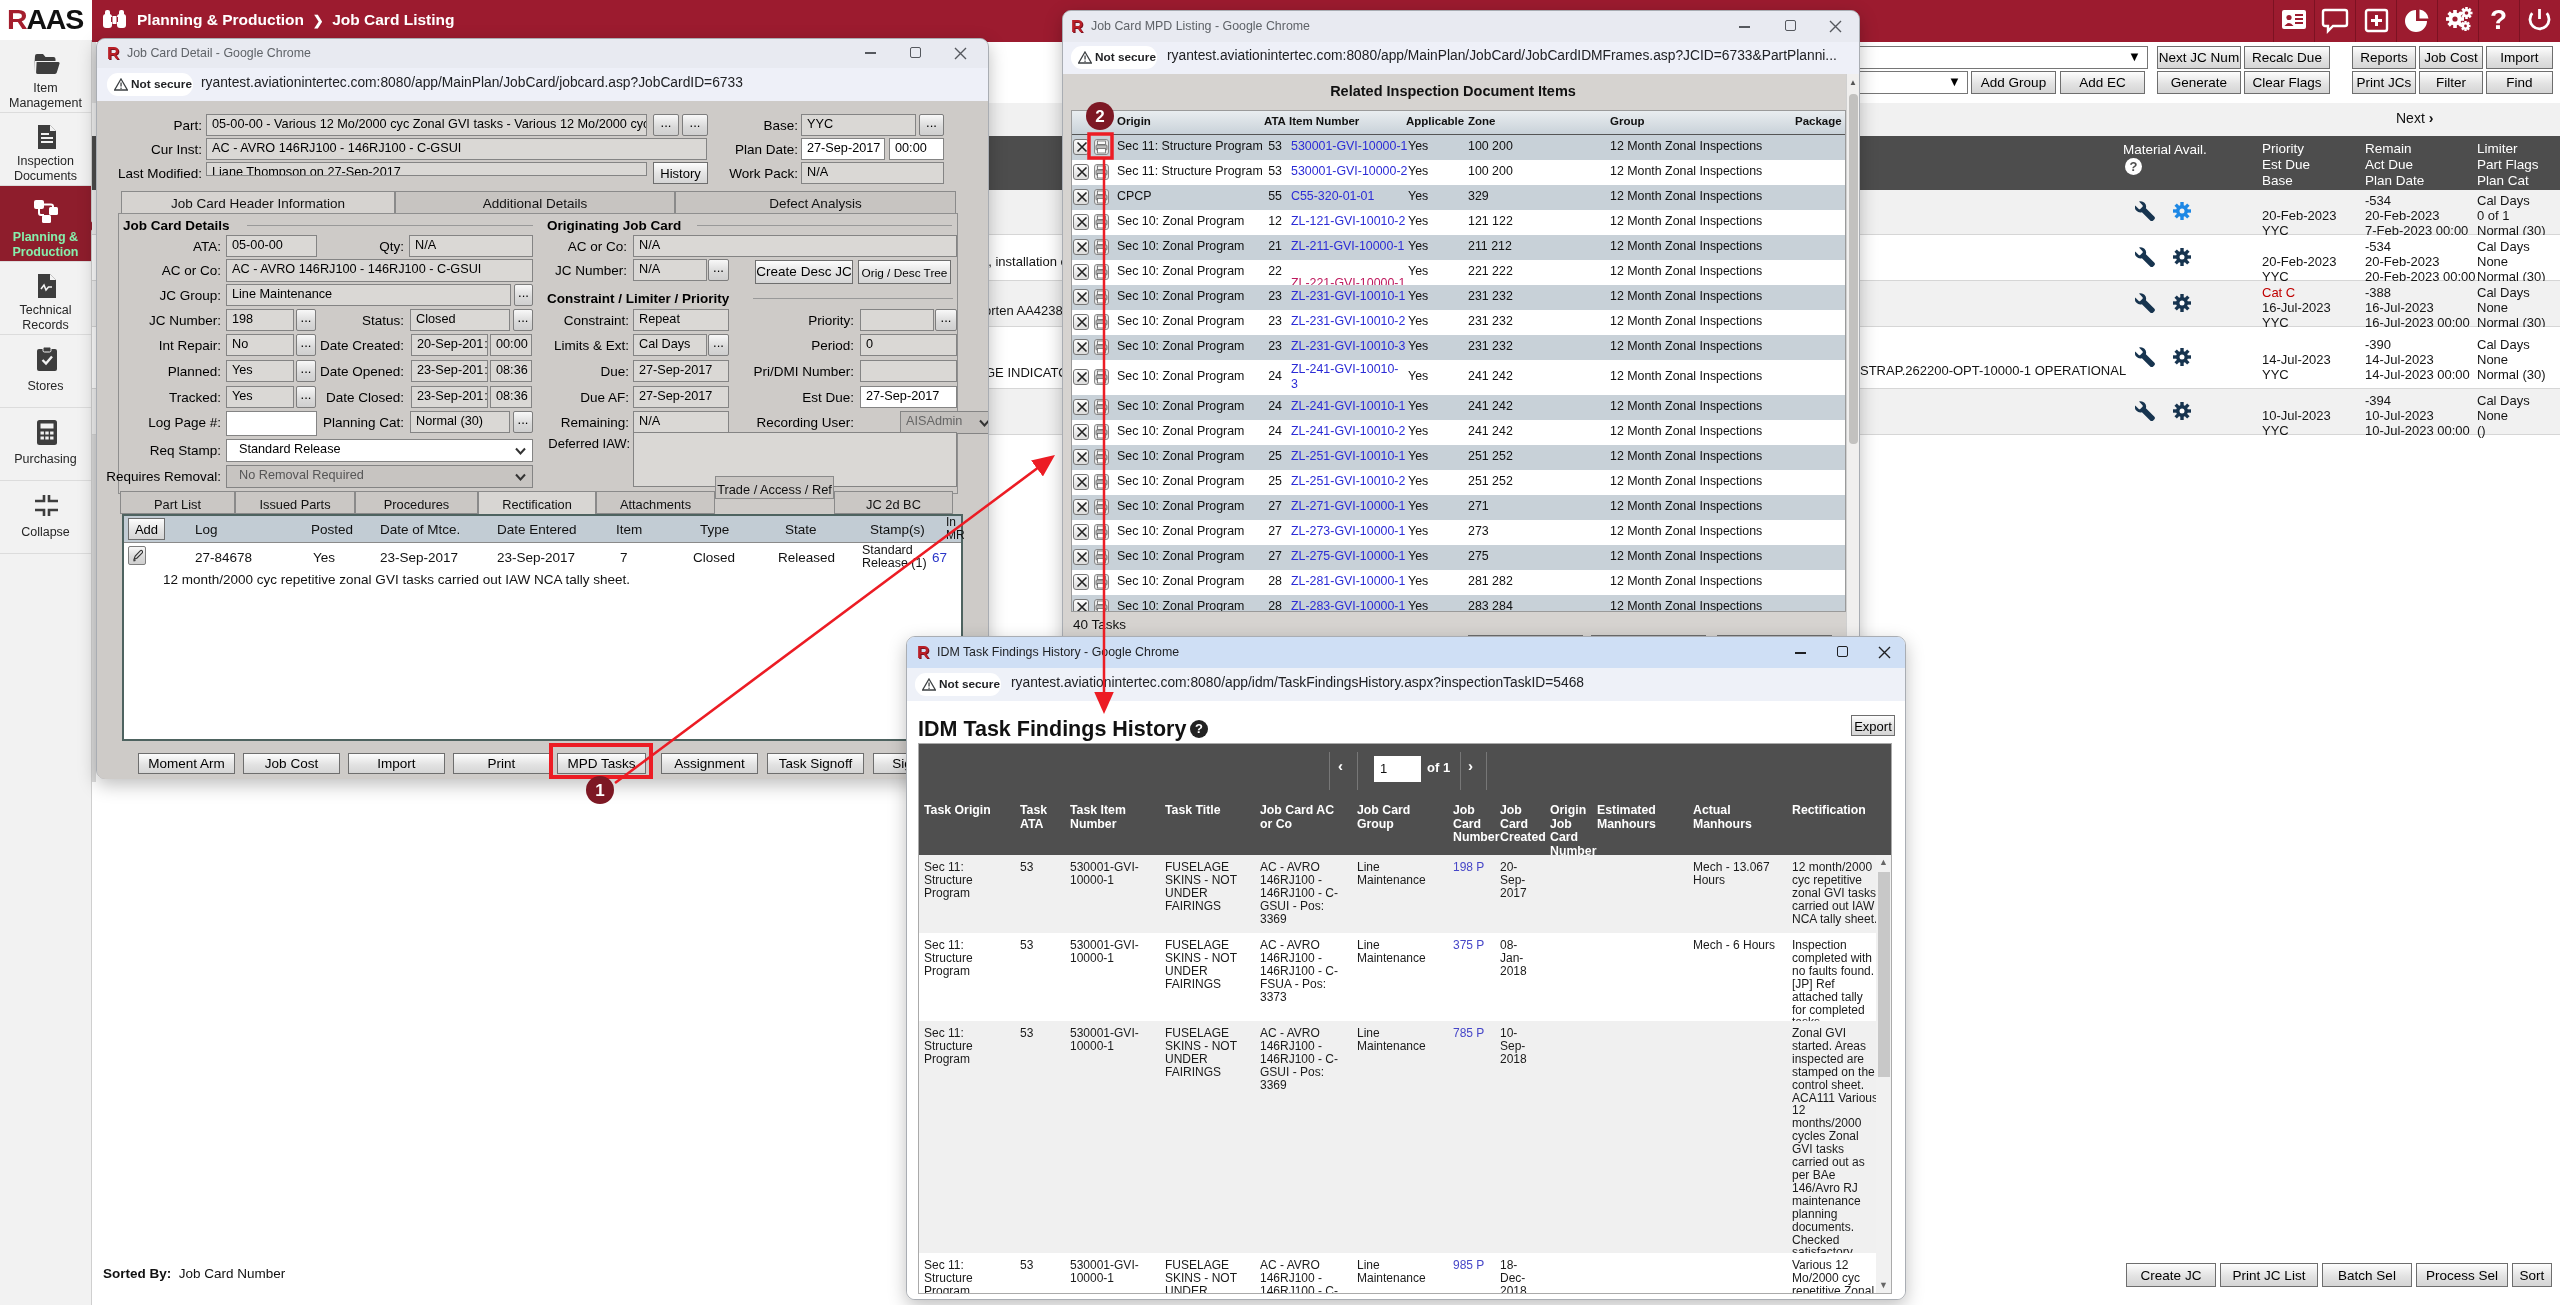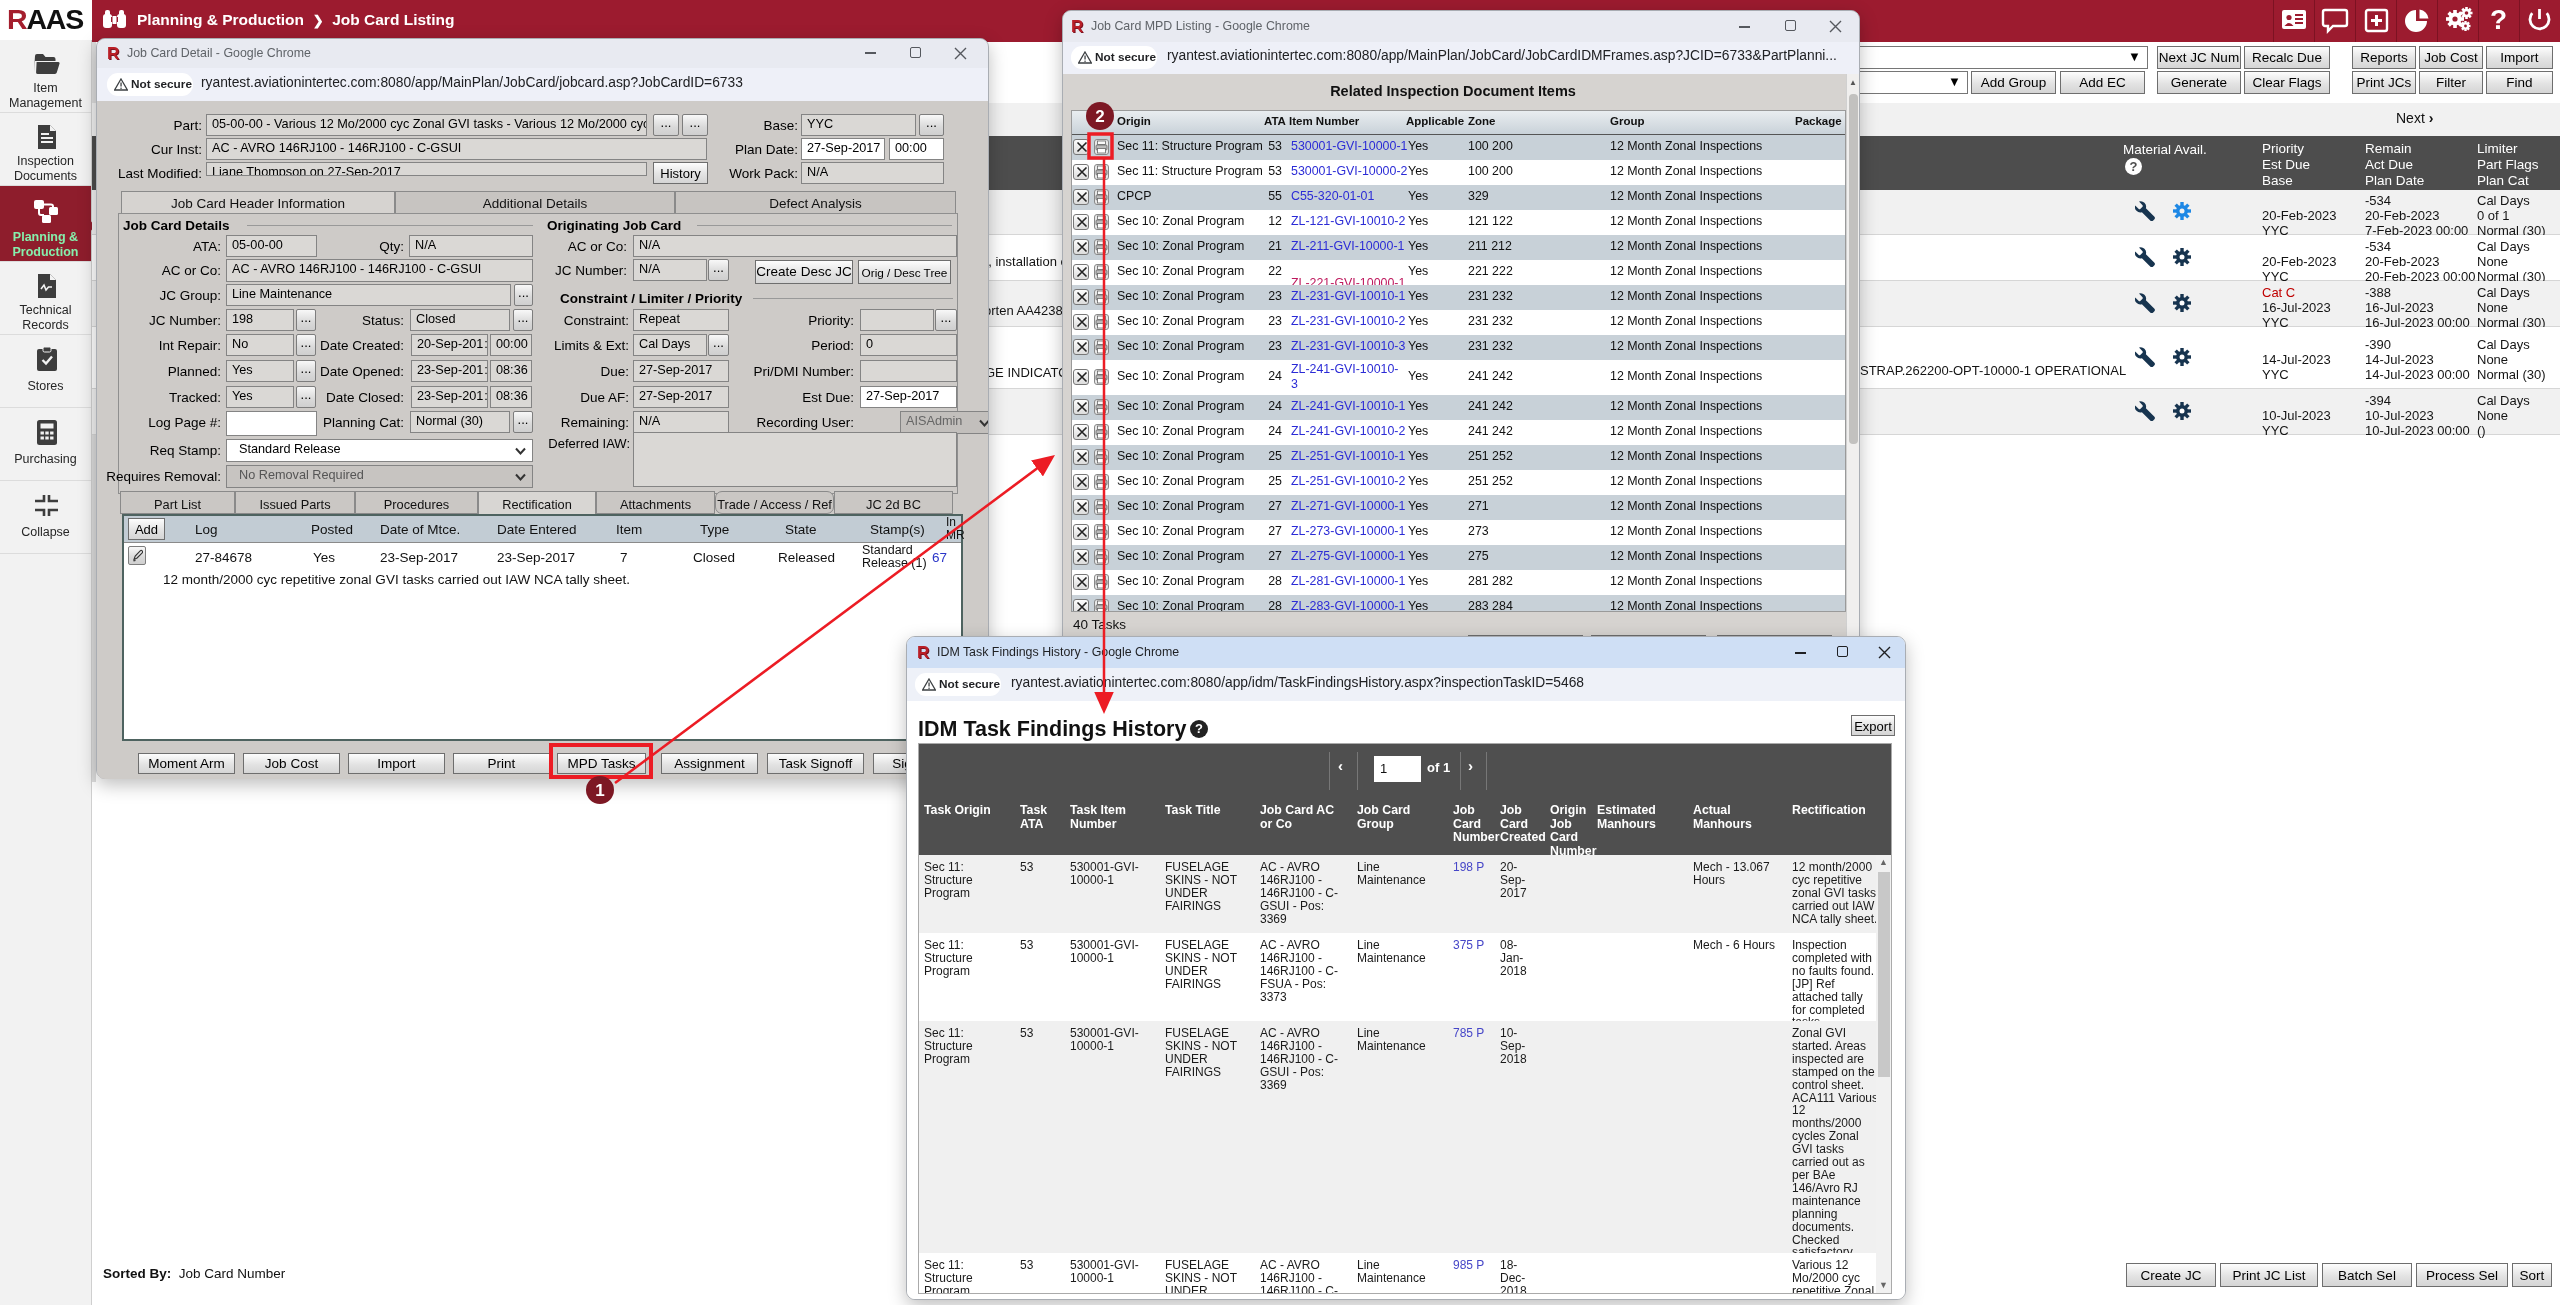--- a/index.html
+++ b/index.html
@@ -473,21 +473,21 @@
           <path d="M2 1.5 L6.5 6.5 L11 1.5" stroke="#333" stroke-width="2" fill="none"></path>
         </svg></div>
 
     <div class="lbl" style="left:446px;top:138px;width:84px;">AC or Co:</div>
     <div class="fld" style="left:536px;top:134px;width:324px;height:22px;">N/A</div>
     <div class="lbl" style="left:446px;top:162px;width:84px;">JC Number:</div>
     <div class="fld" style="left:536px;top:158px;width:74px;height:22px;">N/A</div>
     <div class="btn3" style="left:611px;top:158px;width:21px;height:22px;">...</div>
     <div class="gbtn" style="left:658px;top:159px;width:98px;height:24px;">Create Desc JC</div>
     <div class="gbtn" style="left:761px;top:159px;width:93px;height:24px;font-size:11.8px;padding-top:5px;">Orig / Desc Tree</div>
-    <div class="a bold" style="left:450px;top:190px;font-size:13.5px;margin-left:13px;">Constraint / Limiter / Priority</div>
+    <div class="a bold" style="left:450px;top:190px;font-size:13.5px;">Constraint / Limiter / Priority</div>
     <div class="a" style="left:656px;top:197px;width:200px;height:1px;background:#999;"></div>
     <div class="lbl" style="left:448px;top:212px;width:84px;">Constraint:</div>
     <div class="fld" style="left:536px;top:208px;width:96px;height:22px;">Repeat</div>
     <div class="lbl" style="left:673px;top:212px;width:84px;">Priority:</div>
     <div class="fld" style="left:763px;top:208px;width:74px;height:22px;"></div>
     <div class="btn3" style="left:838px;top:208px;width:22px;height:22px;">...</div>
     <div class="lbl" style="left:448px;top:237px;width:84px;">Limits &amp; Ext:</div>
     <div class="fld" style="left:536px;top:233px;width:74px;height:22px;">Cal Days</div>
     <div class="btn3" style="left:611px;top:233px;width:21px;height:22px;">...</div>
     <div class="lbl" style="left:673px;top:237px;width:84px;">Period:</div>
@@ -507,21 +507,21 @@
           <path d="M2 1.5 L6.5 6.5 L11 1.5" stroke="#333" stroke-width="2" fill="none"></path>
         </svg></div>
     <div class="lbl" style="left:447px;top:335px;width:86px;font-size:13px;">Deferred IAW:</div>
     <div class="fld" style="left:536px;top:331px;width:324px;height:55px;"></div>
 
     <div class="w2tab" style="left:23px;top:390px;width:115px;text-align:center;">Part List</div>
     <div class="w2tab" style="left:138px;top:390px;width:120px;">Issued Parts</div>
     <div class="w2tab" style="left:258px;top:390px;width:123px;">Procedures</div>
     <div class="w2tab w2tabon" style="left:381px;top:390px;width:118px;">Rectification</div>
     <div class="w2tab" style="left:499px;top:390px;width:119px;">Attachments</div>
-    <div class="w2tab" style="left:618px;top:390px;width:119px;border-radius:7px;">Trade / Access / Ref</div>
+    <div class="w2tab" style="left:618px;top:375px;width:119px;">Trade / Access / Ref</div>
     <div class="w2tab" style="left:737px;top:390px;width:119px;">JC 2d BC</div>
 
     <div class="a" style="left:25px;top:413px;width:841px;height:227px;background:#fff;border:2px solid #4e6360;">
       <div class="a" style="left:0;top:0;width:837px;height:27px;background:#c2ccd4;border-bottom:1px solid #8a8a8a;font-size:13.5px;color:#111;">
         <div class="gbtn" style="left:4px;top:2px;width:37px;height:22px;font-size:13px;">Add</div>
         <span class="a" style="left:71px;top:6px;">Log</span>
           <span class="a" style="left:187px;top:6px;">Posted</span>
           <span class="a" style="left:256px;top:6px;">Date of Mtce.</span>
           <span class="a" style="left:373px;top:6px;">Date Entered</span>
           <span class="a" style="left:492px;top:6px;">Item</span>

